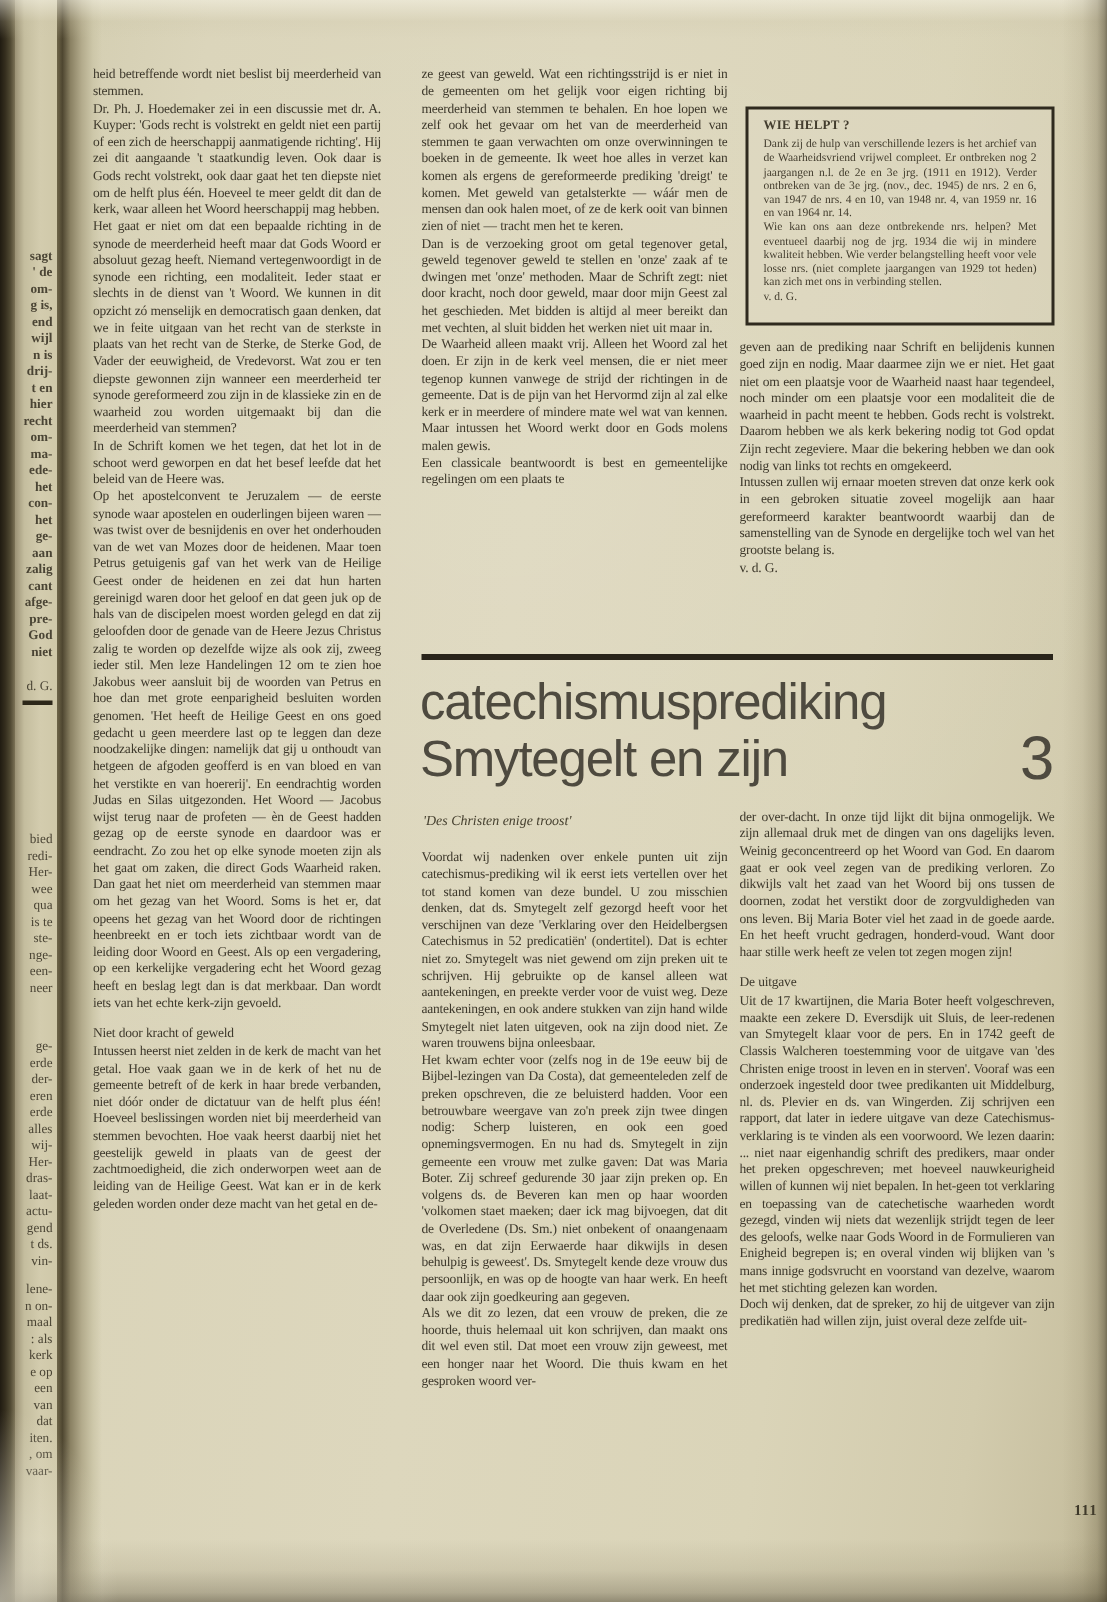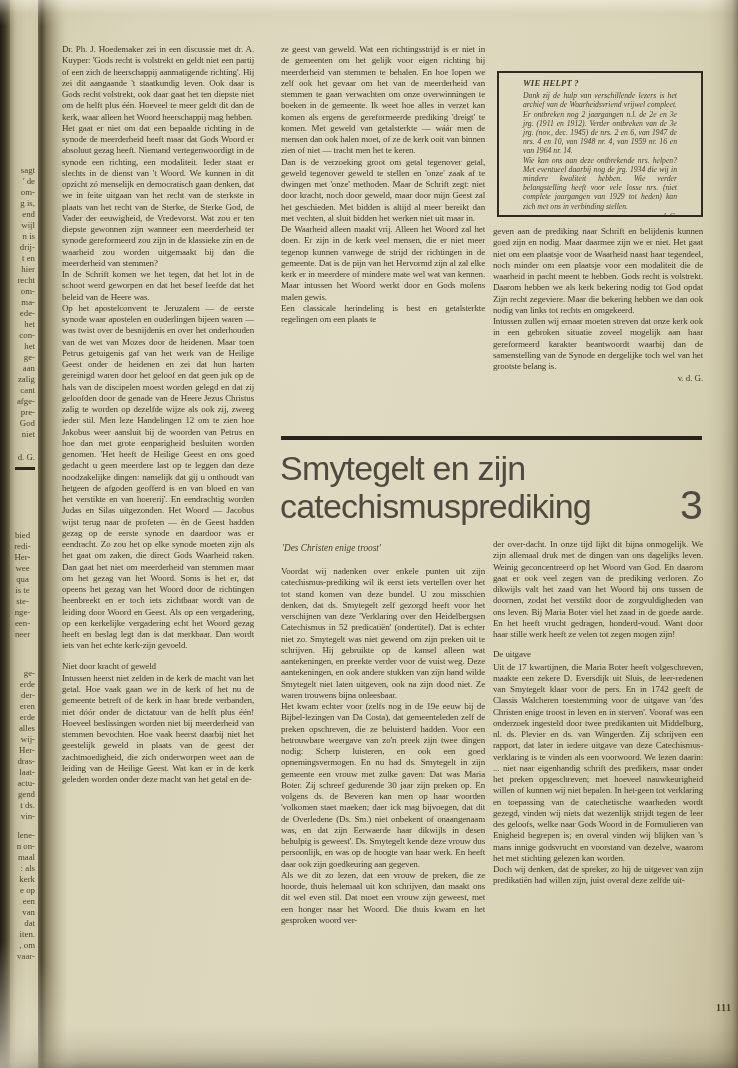--- a/index.html
+++ b/index.html
@@ -24,44 +24,44 @@
   .edge-bottom { position:absolute; left:0; bottom:0; width:100%; height:42px; pointer-events:none;
                  background:linear-gradient(180deg,rgba(100,90,62,0) 0%,rgba(100,90,62,0.12) 50%,rgba(75,66,44,0.30) 85%,rgba(55,48,30,0.45) 100%); }
   .edge-top    { position:absolute; left:0; top:0; width:100%; height:26px; pointer-events:none;
                  background:linear-gradient(180deg,rgba(245,242,228,0.55) 0%,rgba(205,198,170,0.22) 55%,rgba(205,198,170,0) 100%); }
   .corner-bl   { position:absolute; left:0; bottom:0; width:80px; height:130px; pointer-events:none;
                  background:radial-gradient(ellipse at 0% 100%, rgba(236,232,215,0.65), rgba(236,232,215,0) 70%); }
 
   
   .frag-group div { white-space:nowrap; }
   #fg1 { margin-top:0;padding-left:37px; }
-  #fg2 { margin-top:34px; }
+  #fg2 { margin-top:34px;font-weight:bold; }
   #fg3 { margin-top:12px; }
   .frag-rule { height:3px; background:#2c2719; width:20px; margin:4px 0 0 auto; }
-  #fg4 { margin-top:60px;text-align:center; }
+  #fg4 { margin-top:84px; }
   #fg5 { margin-top:28px; }
   #fg6 { margin-top:8px; }
 
   
   .col { position:absolute; font-size:9px; line-height:11.25px; color:#3e392c;
          letter-spacing:-0.15px; word-spacing:0.2px; text-align:justify; overflow:hidden; }
   .para { margin:0; text-align:justify; }
   .subhead { margin:9px 0 1px 0; }
-  .sig { text-align:right; margin-top:1px; }
+  .sig { margin-top:1px; }
   #col1 { left:62px;  top:44px;  width:192px; height:952px; }
   #col2 { left:281px; top:44px;  width:204px; height:390px; }
   #col3 { left:493px; top:226px; width:210px; height:210px; }
   #colA { left:281px; top:566px; width:204px; height:452px; }
   #colB { left:493px; top:539px; width:210px; height:460px; }
 
   
   #helpbox { position:absolute; left:497px; top:71px; width:206px; height:146px;
-             border:2px solid #2f2a1e; box-sizing:border-box; padding:6px 24px 4px;
+             border:2px solid #2f2a1e; box-sizing:border-box; padding:6px 10px 4px;
              font-size:7.7px; line-height:9.2px; color:#433d2e; text-align:justify;
-             overflow:hidden; background:rgba(224,218,199,0.35);font-style:italic; }
+             overflow:hidden; background:rgba(224,218,199,0.35); }
   .help-title { font-weight:bold; font-size:8.6px; margin:0 0 3px 0; letter-spacing:0.2px; }
   #helpbox .para { margin:0; }
 
   
   #rule1 { position:absolute; left:281px; top:436px; width:421px; height:4px; background:#29241a; }
   #headline { position:absolute; left:280px; top:450px; width:424px; height:76px;
               font-family:"Liberation Sans", sans-serif; font-size:34px; line-height:37.5px;
               color:#4e4a3f; letter-spacing:-0.8px; }
   #part-number { position:absolute; right:2px; bottom:0; font-size:41px; line-height:41px;
                  font-family:"Liberation Sans", sans-serif; color:#4e4a3f; }
@@ -158,37 +158,38 @@
         <div class="">dat</div>
         <div class="">iten.</div>
         <div class="">, om</div>
         <div class="">vaar-</div>
       </div>
   </div>
   <div class="crease"></div>
 
   <div class="col" id="col1">
     <div>
+        <div class="para">heid betreffende wordt niet beslist bij meerderheid van stemmen.</div>
         <div class="para">Dr. Ph. J. Hoedemaker zei in een discussie met dr. A. Kuyper: 'Gods recht is volstrekt en geldt niet een partij of een zich de heerschappij aanmatigende richting'. Hij zei dit aangaande 't staatkundig leven. Ook daar is Gods recht volstrekt, ook daar gaat het ten diepste niet om de helft plus één. Hoeveel te meer geldt dit dan de kerk, waar alleen het Woord heerschappij mag hebben.</div>
         <div class="para">Het gaat er niet om dat een bepaalde richting in de synode de meerderheid heeft maar dat Gods Woord er absoluut gezag heeft. Niemand vertegenwoordigt in de synode een richting, een modaliteit. Ieder staat er slechts in de dienst van 't Woord. We kunnen in dit opzicht zó menselijk en democratisch gaan denken, dat we in feite uitgaan van het recht van de sterkste in plaats van het recht van de Sterke, de Sterke God, de Vader der eeuwigheid, de Vredevorst. Wat zou er ten diepste gewonnen zijn wanneer een meerderheid ter synode gereformeerd zou zijn in de klassieke zin en de waarheid zou worden uitgemaakt bij dan die meerderheid van stemmen?</div>
         <div class="para">In de Schrift komen we het tegen, dat het lot in de schoot werd geworpen en dat het besef leefde dat het beleid van de Heere was.</div>
         <div class="para">Op het apostelconvent te Jeruzalem — de eerste synode waar apostelen en ouderlingen bijeen waren — was twist over de besnijdenis en over het onderhouden van de wet van Mozes door de heidenen. Maar toen Petrus getuigenis gaf van het werk van de Heilige Geest onder de heidenen en zei dat hun harten gereinigd waren door het geloof en dat geen juk op de hals van de discipelen moest worden gelegd en dat zij geloofden door de genade van de Heere Jezus Christus zalig te worden op dezelfde wijze als ook zij, zweeg ieder stil. Men leze Handelingen 12 om te zien hoe Jakobus weer aansluit bij de woorden van Petrus en hoe dan met grote eenparigheid besluiten worden genomen. 'Het heeft de Heilige Geest en ons goed gedacht u geen meerdere last op te leggen dan deze noodzakelijke dingen: namelijk dat gij u onthoudt van hetgeen de afgoden geofferd is en van bloed en van het verstikte en van hoererij'. En eendrachtig worden Judas en Silas uitgezonden. Het Woord — Jacobus wijst terug naar de profeten — èn de Geest hadden gezag op de eerste synode en daardoor was er eendracht. Zo zou het op elke synode moeten zijn als het gaat om zaken, die direct Gods Waarheid raken. Dan gaat het niet om meerderheid van stemmen maar om het gezag van het Woord. Soms is het er, dat opeens het gezag van het Woord door de richtingen heenbreekt en er toch iets zichtbaar wordt van de leiding door Woord en Geest. Als op een vergadering, op een kerkelijke vergadering echt het Woord gezag heeft en beslag legt dan is dat merkbaar. Dan wordt iets van het echte kerk-zijn gevoeld.</div>
       </div>
     <div class="subhead">Niet door kracht of geweld</div>
     <div>
         <div class="para">Intussen heerst niet zelden in de kerk de macht van het getal. Hoe vaak gaan we in de kerk of het nu de gemeente betreft of de kerk in haar brede verbanden, niet dóór onder de dictatuur van de helft plus één! Hoeveel beslissingen worden niet bij meerderheid van stemmen bevochten. Hoe vaak heerst daarbij niet het geestelijk geweld in plaats van de geest der zachtmoedigheid, die zich onderworpen weet aan de leiding van de Heilige Geest. Wat kan er in de kerk geleden worden onder deze macht van het getal en de-</div>
       </div>
   </div>
 
   <div class="col" id="col2">
     <div>
         <div class="para">ze geest van geweld. Wat een richtingsstrijd is er niet in de gemeenten om het gelijk voor eigen richting bij meerderheid van stemmen te behalen. En hoe lopen we zelf ook het gevaar om het van de meerderheid van stemmen te gaan verwachten om onze overwinningen te boeken in de gemeente. Ik weet hoe alles in verzet kan komen als ergens de gereformeerde prediking 'dreigt' te komen. Met geweld van getalsterkte — wáár men de mensen dan ook halen moet, of ze de kerk ooit van binnen zien of niet — tracht men het te keren.</div>
         <div class="para">Dan is de verzoeking groot om getal tegenover getal, geweld tegenover geweld te stellen en 'onze' zaak af te dwingen met 'onze' methoden. Maar de Schrift zegt: niet door kracht, noch door geweld, maar door mijn Geest zal het geschieden. Met bidden is altijd al meer bereikt dan met vechten, al sluit bidden het werken niet uit maar in.</div>
         <div class="para">De Waarheid alleen maakt vrij. Alleen het Woord zal het doen. Er zijn in de kerk veel mensen, die er niet meer tegenop kunnen vanwege de strijd der richtingen in de gemeente. Dat is de pijn van het Hervormd zijn al zal elke kerk er in meerdere of mindere mate wel wat van kennen. Maar intussen het Woord werkt door en Gods molens malen gewis.</div>
-        <div class="para">Een classicale herindeling is best en getalsterkte regelingen om een plaats te</div>
+        <div class="para">Een classicale beantwoordt is best en gemeentelijke regelingen om een plaats te</div>
       </div>
   </div>
 
   <div id="helpbox">
     <div class="help-title">WIE HELPT ?</div>
     <div>
         <div class="para">Dank zij de hulp van verschillende lezers is het archief van de Waarheidsvriend vrijwel compleet. Er ontbreken nog 2 jaargangen n.l. de 2e en 3e jrg. (1911 en 1912). Verder ontbreken van de 3e jrg. (nov., dec. 1945) de nrs. 2 en 6, van 1947 de nrs. 4 en 10, van 1948 nr. 4, van 1959 nr. 16 en van 1964 nr. 14.</div>
         <div class="para">Wie kan ons aan deze ontbrekende nrs. helpen? Met eventueel daarbij nog de jrg. 1934 die wij in mindere kwaliteit hebben. Wie verder belangstelling heeft voor vele losse nrs. (niet complete jaargangen van 1929 tot heden) kan zich met ons in verbinding stellen.</div>
       </div>
     <div class="sig">v. d. G.</div>
@@ -198,22 +199,22 @@
     <div>
         <div class="para">geven aan de prediking naar Schrift en belijdenis kunnen goed zijn en nodig. Maar daarmee zijn we er niet. Het gaat niet om een plaatsje voor de Waarheid naast haar tegendeel, noch minder om een plaatsje voor een modaliteit die de waarheid in pacht meent te hebben. Gods recht is volstrekt. Daarom hebben we als kerk bekering nodig tot God opdat Zijn recht zegeviere. Maar die bekering hebben we dan ook nodig van links tot rechts en omgekeerd.</div>
         <div class="para">Intussen zullen wij ernaar moeten streven dat onze kerk ook in een gebroken situatie zoveel mogelijk aan haar gereformeerd karakter beantwoordt waarbij dan de samenstelling van de Synode en dergelijke toch wel van het grootste belang is.</div>
       </div>
     <div class="sig">v. d. G.</div>
   </div>
 
   <div id="rule1"></div>
 
   <div id="headline">
+    <div>catechismusprediking</div>
     <div>Smytegelt en zijn</div>
-    <div>catechismusprediking</div>
     <div id="part-number">3</div>
   </div>
 
   <div id="subtitle">'Des Christen enige troost'</div>
 
   <div class="col" id="colA">
     <div>
         <div class="para">Voordat wij nadenken over enkele punten uit zijn catechismus-prediking wil ik eerst iets vertellen over het tot stand komen van deze bundel. U zou misschien denken, dat ds. Smytegelt zelf gezorgd heeft voor het verschijnen van deze 'Verklaring over den Heidelbergsen Catechismus in 52 predicatiën' (ondertitel). Dat is echter niet zo. Smytegelt was niet gewend om zijn preken uit te schrijven. Hij gebruikte op de kansel alleen wat aantekeningen, en preekte verder voor de vuist weg. Deze aantekeningen, en ook andere stukken van zijn hand wilde Smytegelt niet laten uitgeven, ook na zijn dood niet. Ze waren trouwens bijna onleesbaar.</div>
         <div class="para">Het kwam echter voor (zelfs nog in de 19e eeuw bij de Bijbel-lezingen van Da Costa), dat gemeenteleden zelf de preken opschreven, die ze beluisterd hadden. Voor een betrouwbare weergave van zo'n preek zijn twee dingen nodig: Scherp luisteren, en ook een goed opnemingsvermogen. En nu had ds. Smytegelt in zijn gemeente een vrouw met zulke gaven: Dat was Maria Boter. Zij schreef gedurende 30 jaar zijn preken op. En volgens ds. de Beveren kan men op haar woorden 'volkomen staet maeken; daer ick mag bijvoegen, dat dit de Overledene (Ds. Sm.) niet onbekent of onaangenaam was, en dat zijn Eerwaerde haar dikwijls in desen behulpig is geweest'. Ds. Smytegelt kende deze vrouw dus persoonlijk, en was op de hoogte van haar werk. En heeft daar ook zijn goedkeuring aan gegeven.</div>
         <div class="para">Als we dit zo lezen, dat een vrouw de preken, die ze hoorde, thuis helemaal uit kon schrijven, dan maakt ons dit wel even stil. Dat moet een vrouw zijn geweest, met een honger naar het Woord. Die thuis kwam en het gesproken woord ver-</div>

